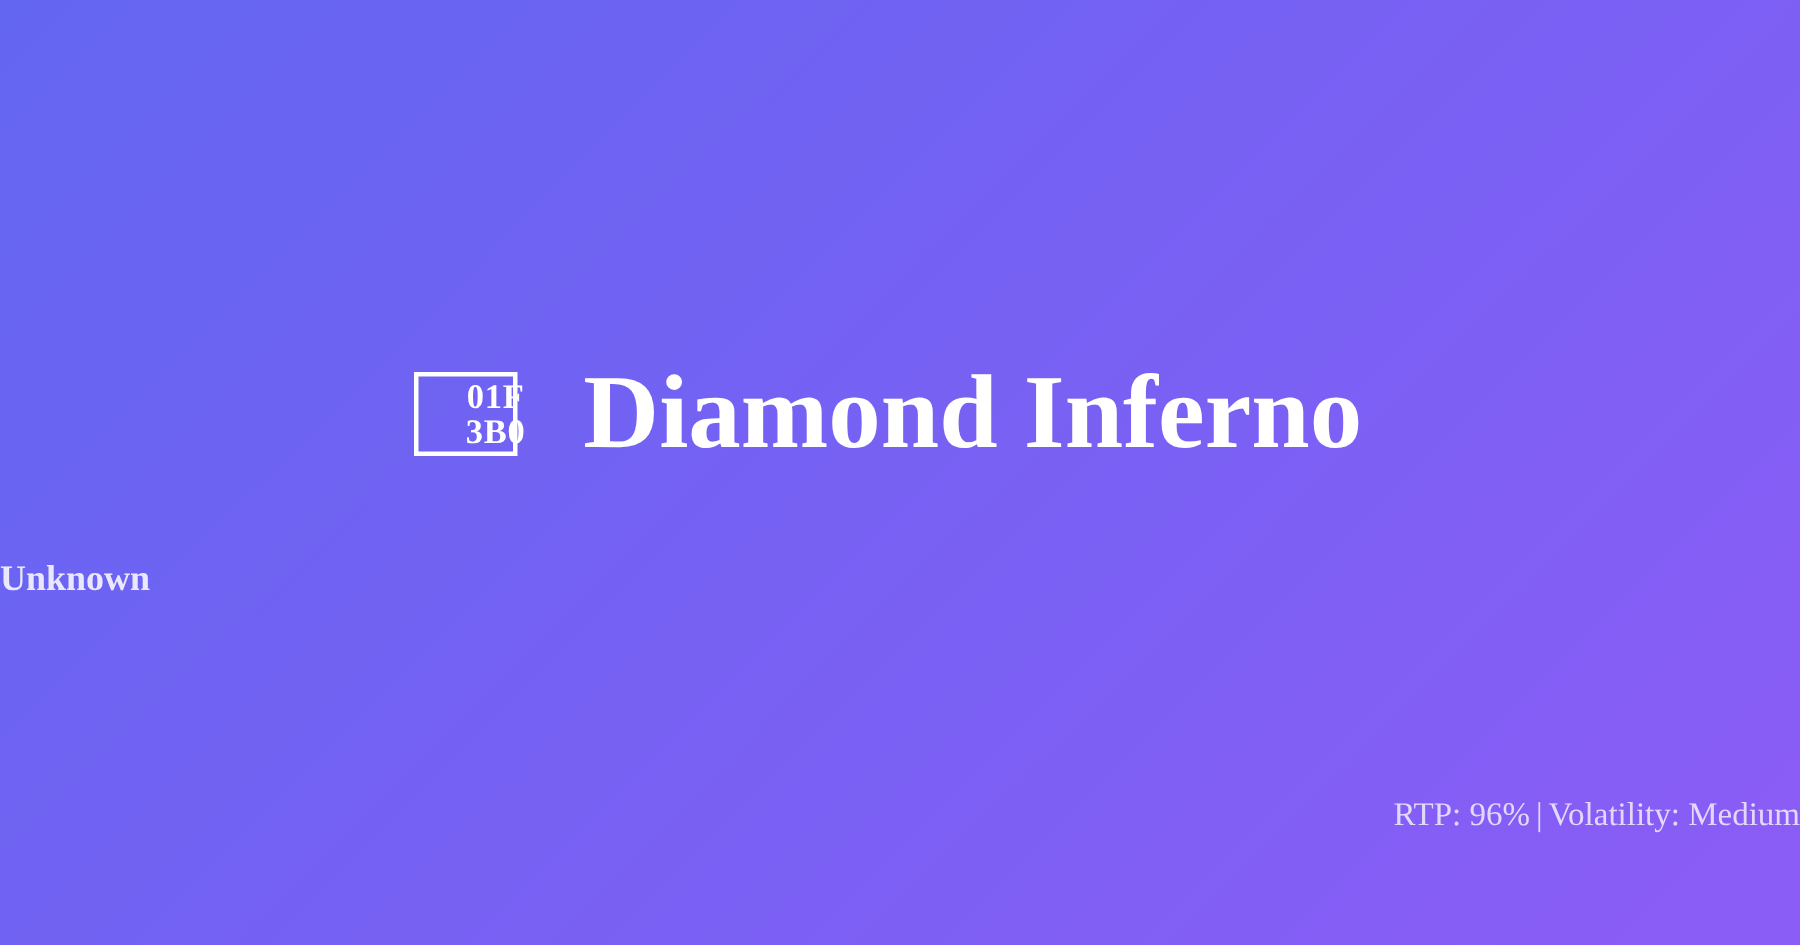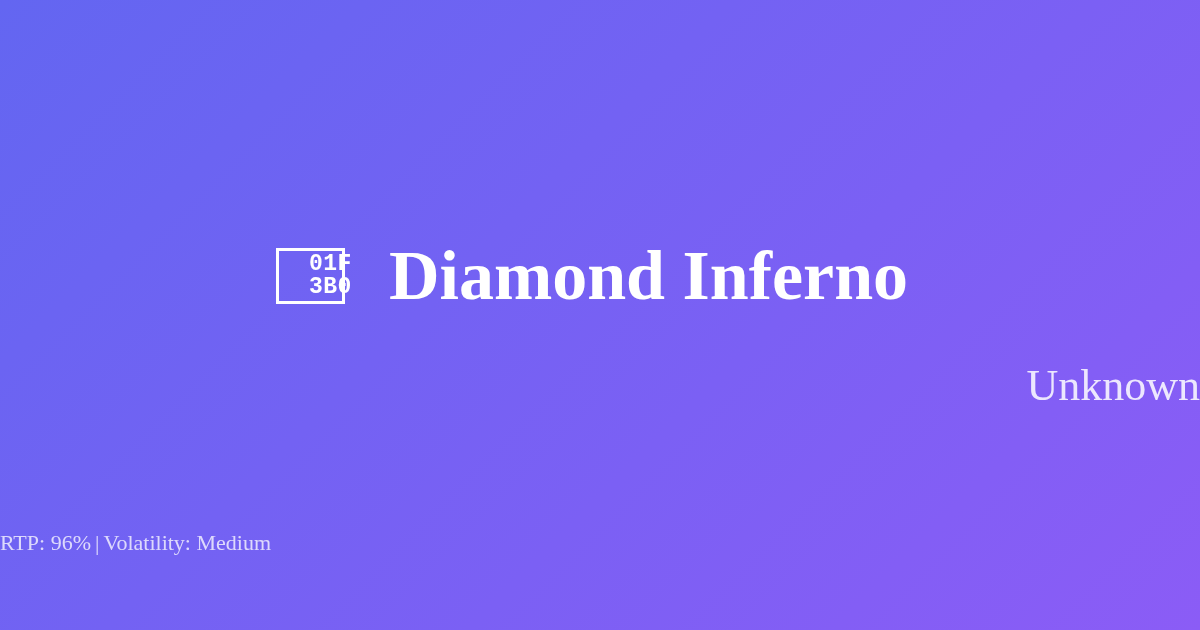--- a/index.html
+++ b/index.html
@@ -47,21 +47,21 @@
   .tofu-icon {
     display: inline-flex;
     flex-direction: column;
     align-items: center;
     justify-content: center;
     box-sizing: border-box;
     width: 69px;
     height: 56px;
     border: 3px solid #FFFFFF;
     color: #FFFFFF;
-    font-family: Liberation Mono, monospace;
+    font-family: Liberation Serif, serif;
     font-weight: 700;
     font-size: 23px;
     line-height: 23px;
     letter-spacing: 0.5px;
     flex: 0 0 auto;
     user-select: none;
     padding-left: 40px;
   }
   .tofu-icon .tofu-row {
     display: block;
@@ -79,37 +79,37 @@
     letter-spacing: 0px;
     white-space: nowrap;
   }
 
   
   .provider {
     position: absolute;
     top: 364px;
     left: 0;
     right: 0;
-    text-align: right;
+    text-align: left;
     margin: 0;
     color: rgba(255, 255, 255, 0.85);
     font-family: "Liberation Serif", "DejaVu Serif", serif;
-    font-weight: 400;
-    font-size: 44px;
+    font-weight: 700;
+    font-size: 24px;
     line-height: 44px;
     white-space: nowrap;
   }
 
   
   .stats {
     position: absolute;
     top: 528px;
     left: 0;
     right: 0;
-    text-align: left;
+    text-align: right;
     margin: 0;
     color: rgba(255, 255, 255, 0.76);
     font-family: "Liberation Serif", "DejaVu Serif", serif;
     font-weight: 400;
     font-size: 22px;
     line-height: 30px;
     white-space: nowrap;
   }
   .stats .sep {
     padding: 0 4px;

